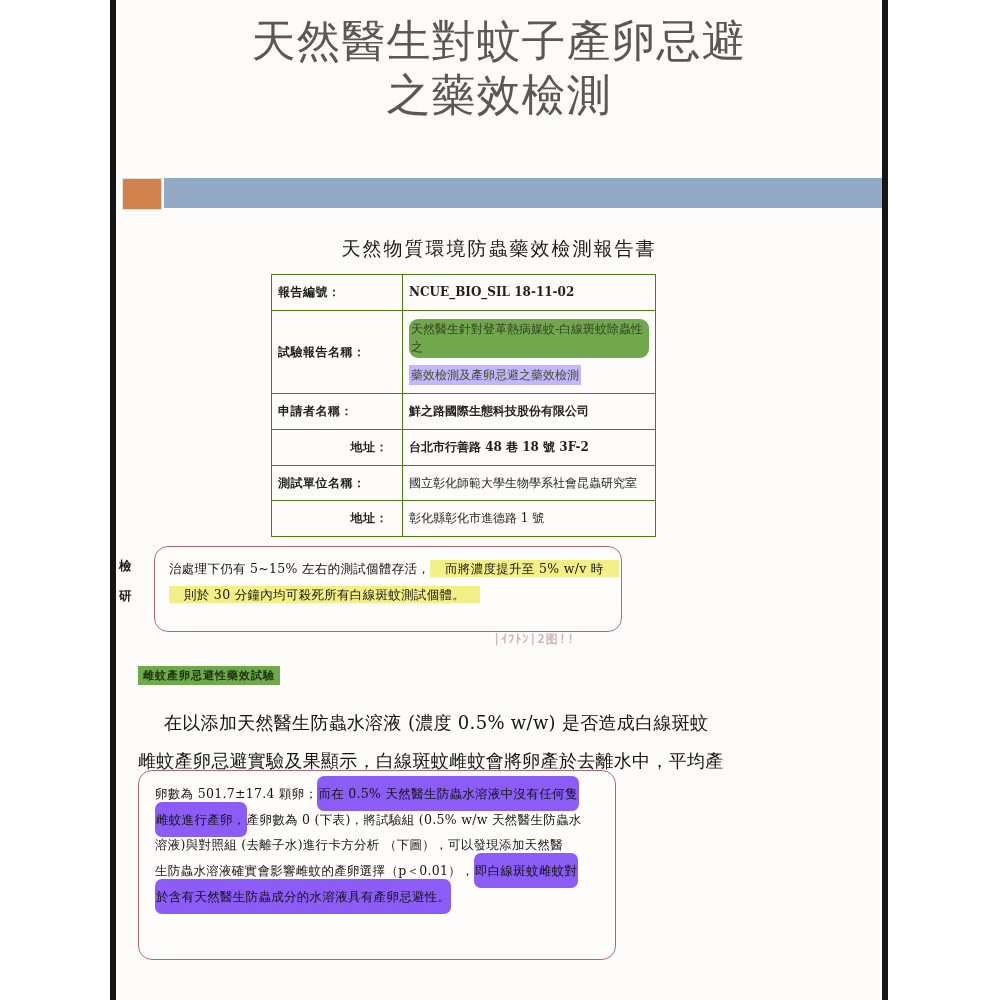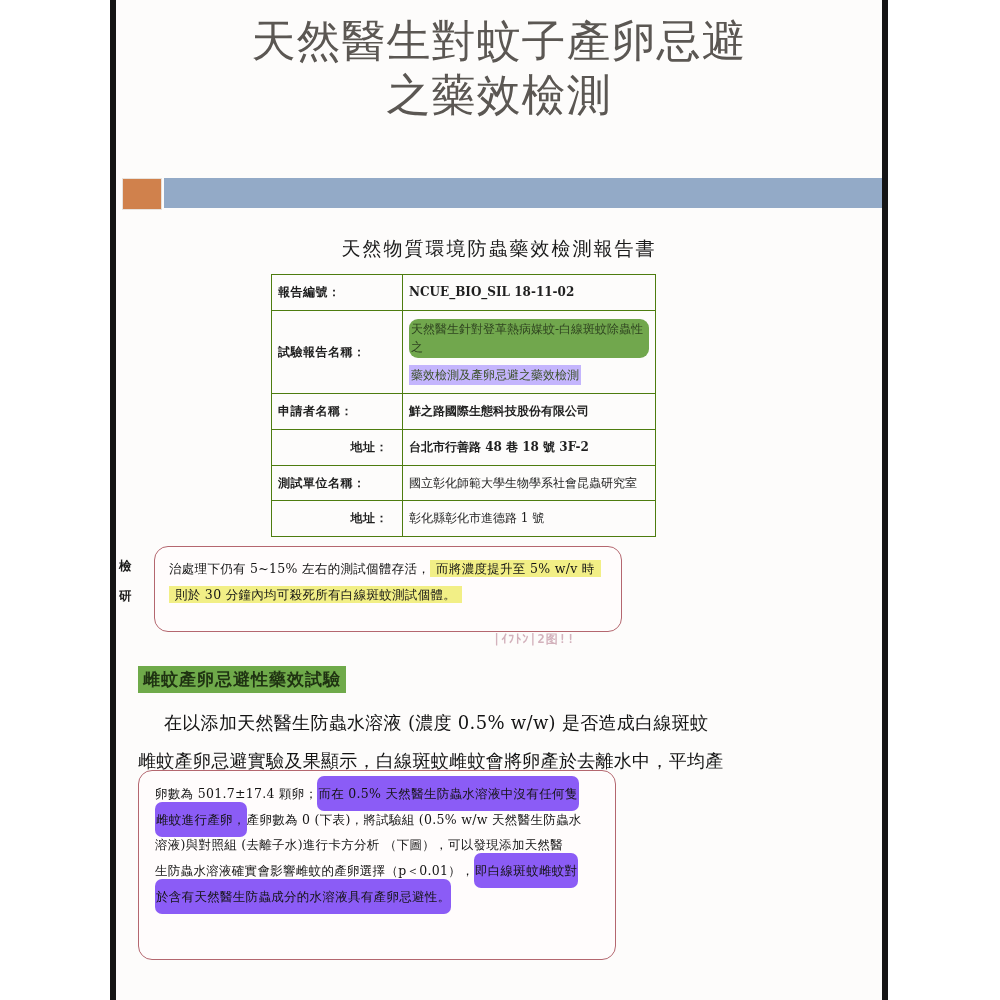--- a/index.html
+++ b/index.html
@@ -84,38 +84,38 @@
   
   .callout{
     position:absolute;
     border:1.6px solid #b4676f;
     border-radius:14px;
     background:rgba(255,252,252,.72);
     box-sizing:border-box;
   }
   .callout p{margin:0;font-size:12.5px;line-height:2.05;color:#141414;letter-spacing:.3px;}
   .callout .ln{display:block;white-space:nowrap;}
-  .hl-y{background:#f2ef86;padding:1px 6px;}
+  .hl-y{background:#f2ef86;padding:1px 15px;}
   .hl-y2{background:#8b5cf6;padding:10px 1px;border-radius:7px;}
 
   #callout-top{left:38px;top:310px;width:468px;height:86px;padding:9px 12px 0 14px;}
   #callout-bottom{left:22px;top:534px;width:478px;height:190px;padding:10px 14px 0 16px;}
 
   
   .smudge{
     position:absolute;left:377px;top:395px;
     font-size:12px;color:#c69aa8;letter-spacing:1px;
     opacity:.75;font-family:"DejaVu Sans Mono","Liberation Mono",monospace;font-weight:bold;
   }
 
   
   .sec-head{
     position:absolute;left:22px;top:430px;
     background:#6faa4a;color:#1f3312;
-    font-size:17px;font-weight:bold;letter-spacing:1px;
+    font-size:11px;font-weight:bold;letter-spacing:1px;
     padding:2px 5px;
   }
 
   
   .body-par{
     position:absolute;left:22px;top:468px;width:478px;
     font-size:18px;line-height:2.1;color:#131313;letter-spacing:.3px;
   }
   .body-par .ln{display:block;white-space:nowrap;}
   .body-par .ln.indent{text-indent:26px;}

